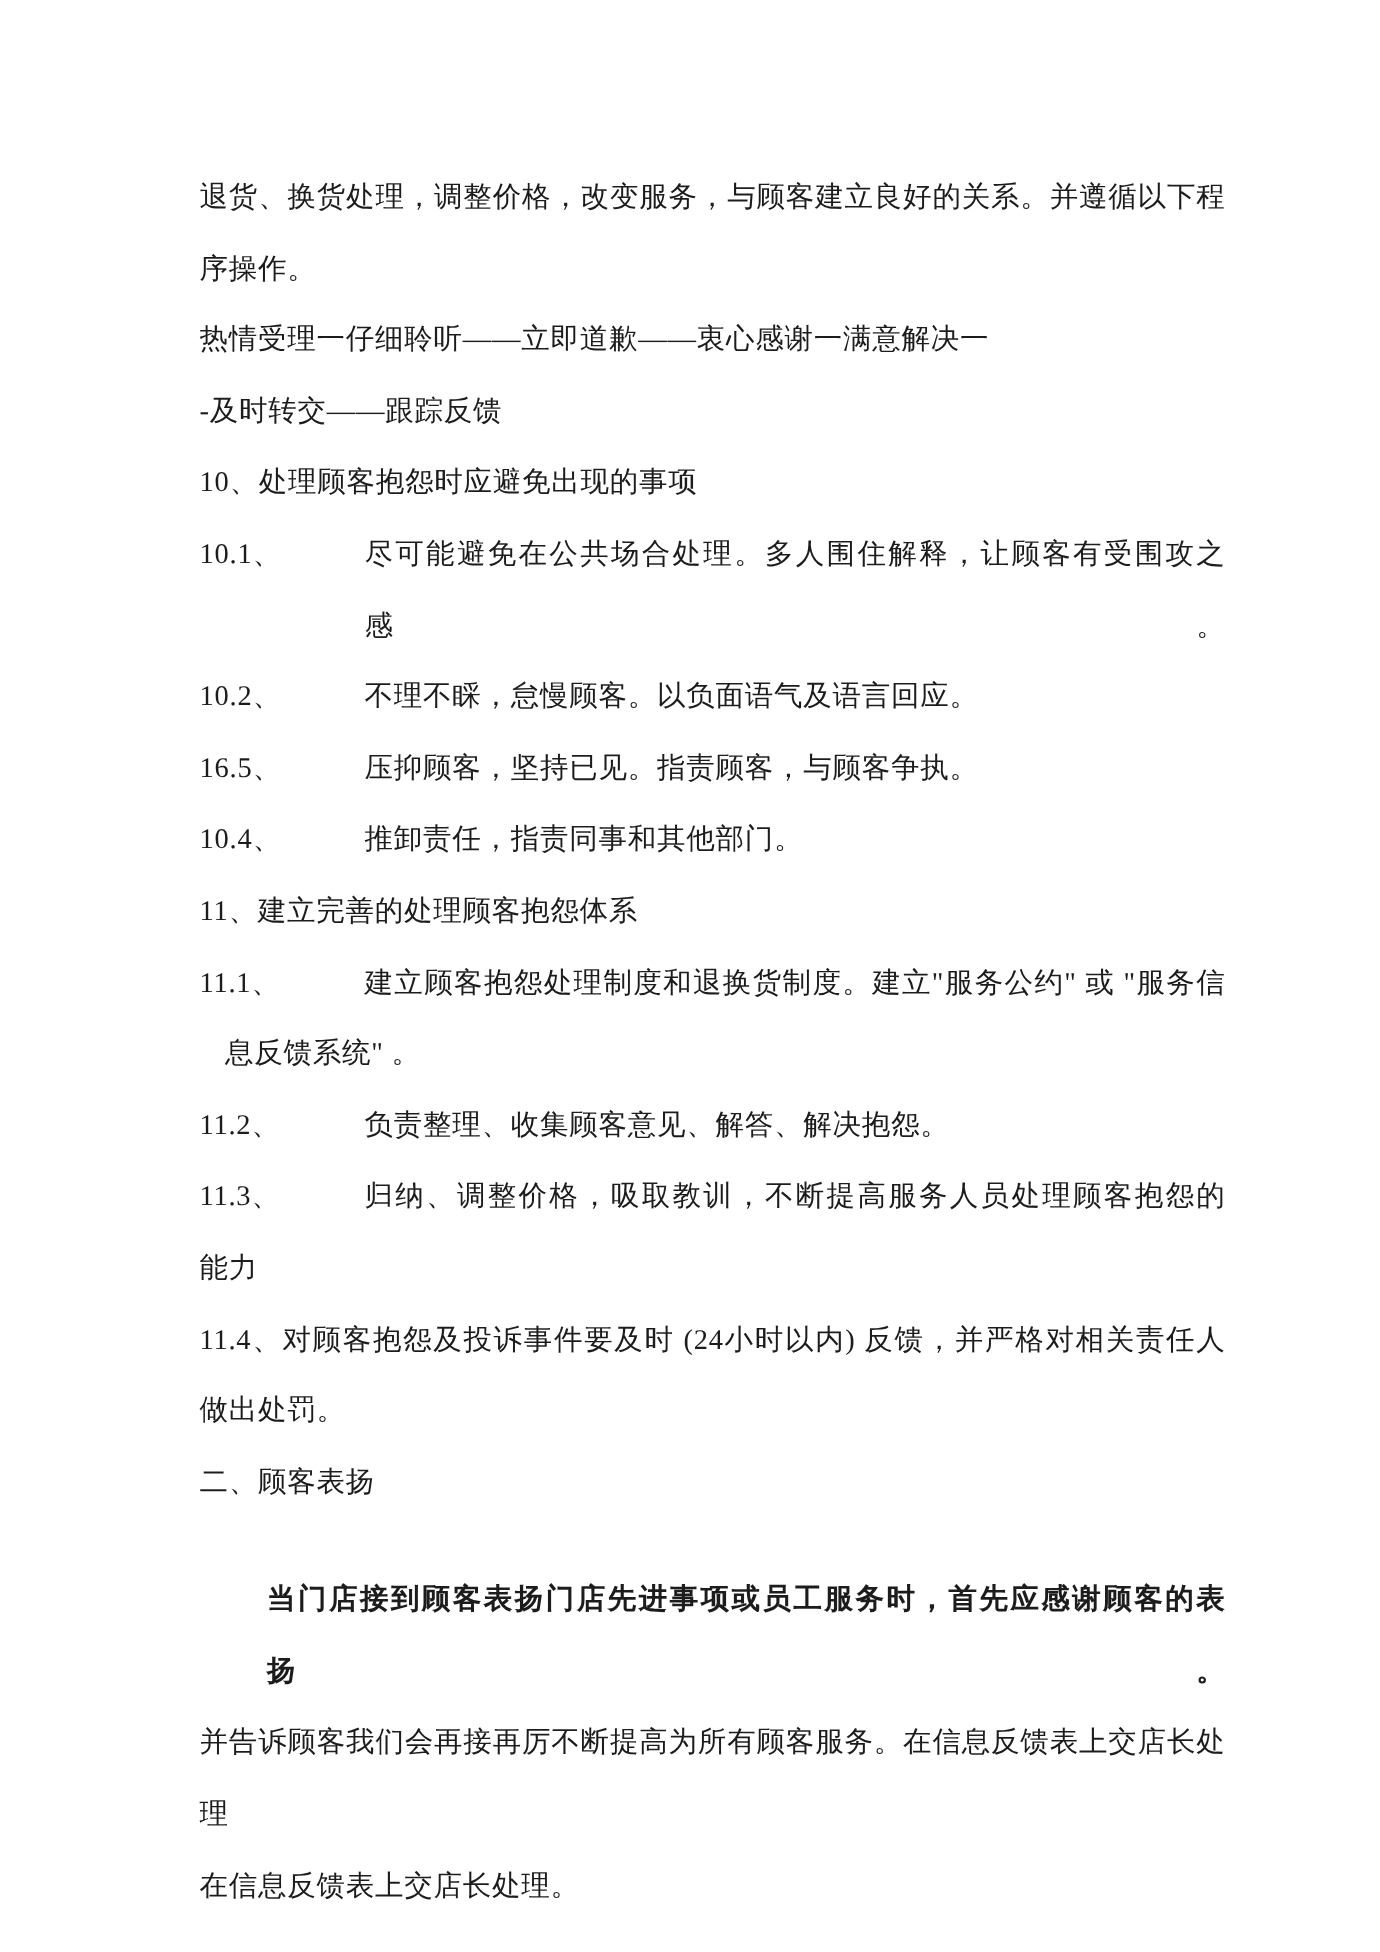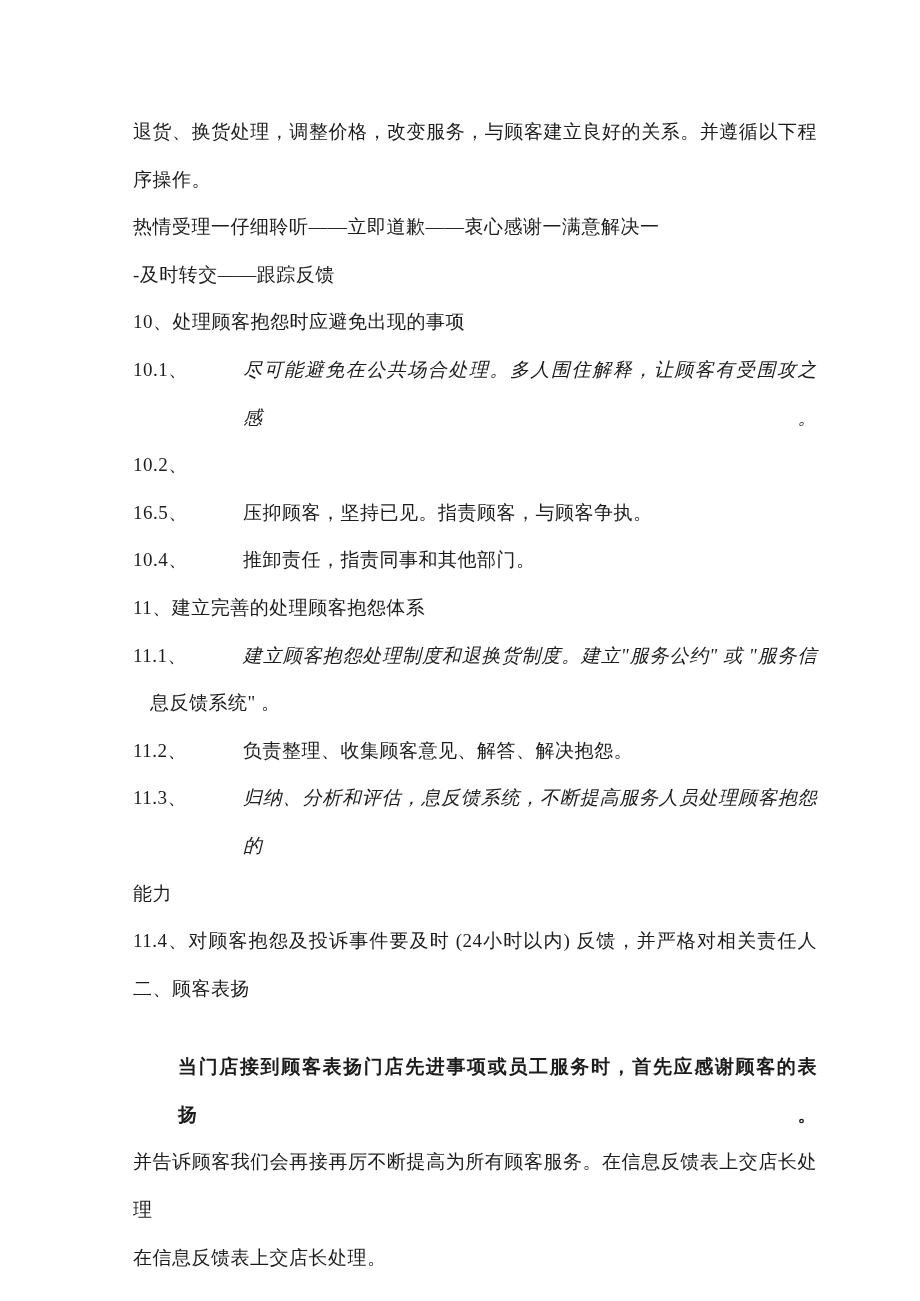--- a/index.html
+++ b/index.html
@@ -38,39 +38,39 @@
   }
   .num {
     flex: 0 0 110px;
   }
   .content {
     flex: 1 1 auto;
   }
   .content.fill {
     text-align: justify;
     text-align-last: justify;
-    font-style: italic;
   }
 </style>
 </head>
 <body>
 
 <div class="page">
   <div class="text-block">
       <div class="line fill">退货、换货处理，调整价格，改变服务，与顾客建立良好的关系。并遵循以下程</div>
       <div class="line">序操作。</div>
       <div class="line">热情受理一仔细聆听——立即道歉——衷心感谢一满意解决一</div>
       <div class="line">-及时转交——跟踪反馈</div>
       <div class="line">10、处理顾客抱怨时应避免出现的事项</div>
       <div class="line has-num">
         <span class="num">10.1、</span>
         <span class="content fill">尽可能避免在公共场合处理。多人围住解释，让顾客有受围攻之感。</span>
       </div>
       <div class="line has-num">
         <span class="num">10.2、</span>
+        <span class="content">不理不睬，怠慢顾客。以负面语气及语言回应。</span>
       </div>
       <div class="line has-num">
         <span class="num">16.5、</span>
         <span class="content">压抑顾客，坚持已见。指责顾客，与顾客争执。</span>
       </div>
       <div class="line has-num">
         <span class="num">10.4、</span>
         <span class="content">推卸责任，指责同事和其他部门。</span>
       </div>
       <div class="line">11、建立完善的处理顾客抱怨体系</div>
@@ -78,22 +78,23 @@
         <span class="num">11.1、</span>
         <span class="content fill">建立顾客抱怨处理制度和退换货制度。建立"服务公约" 或 "服务信</span>
       </div>
       <div class="line" style="padding-left: 17px;">息反馈系统" 。</div>
       <div class="line has-num">
         <span class="num">11.2、</span>
         <span class="content">负责整理、收集顾客意见、解答、解决抱怨。</span>
       </div>
       <div class="line has-num">
         <span class="num">11.3、</span>
-        <span class="content fill">归纳、分析和评估，息反馈系统，不断提高服务人员处理顾客抱怨的</span>
+        <span class="content fill">归纳、调整价格，吸取教训，不断提高服务人员处理顾客抱怨的</span>
       </div>
       <div class="line">能力</div>
       <div class="line fill">11.4、对顾客抱怨及投诉事件要及时 (24小时以内) 反馈，并严格对相关责任人</div>
+      <div class="line">做出处罚。</div>
       <div class="line">二、顾客表扬</div>
       <div class="line fill" style="margin-top: 31px; padding-left: 45px; font-weight: bold;">当门店接到顾客表扬门店先进事项或员工服务时，首先应感谢顾客的表扬。</div>
       <div class="line fill">并告诉顾客我们会再接再厉不断提高为所有顾客服务。在信息反馈表上交店长处理</div>
       <div class="line">在信息反馈表上交店长处理。</div>
     </div>
 </div>
 
 </body></html>

